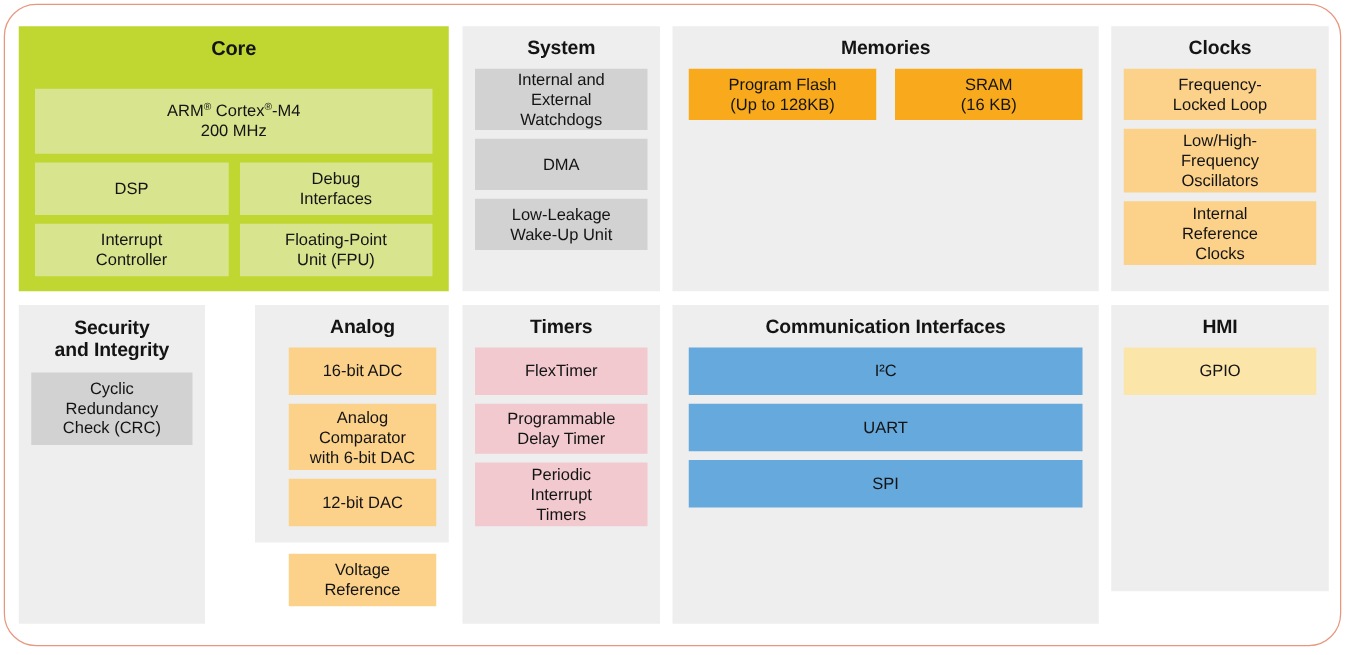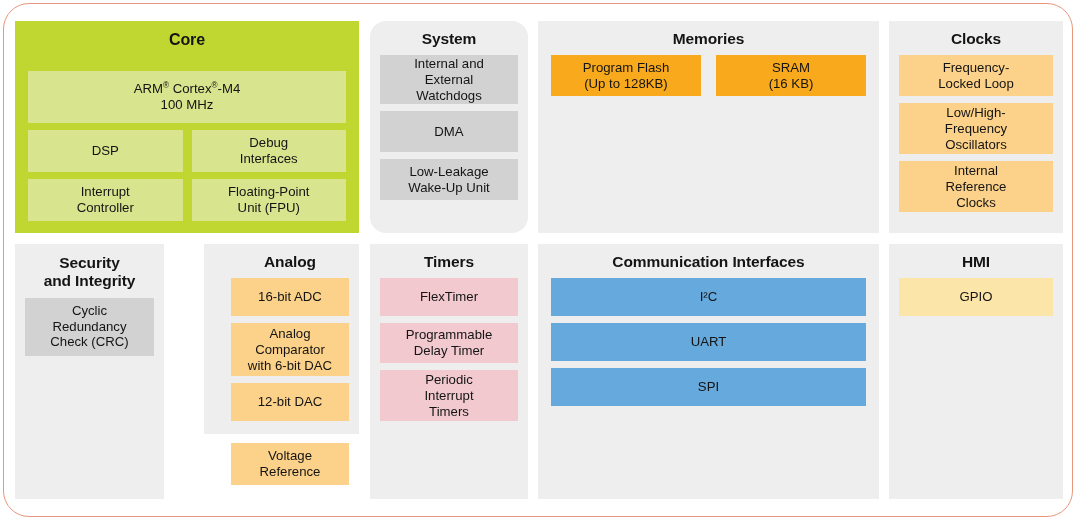--- a/index.html
+++ b/index.html
@@ -98,21 +98,21 @@
 
 <div id="diagram-frame">
   <div id="grid">
 
     <div class="panel core-panel" style="left:0px; top:0px; width:344px; height:212px;">
       <div class="panel-title">Core</div>
       <div class="blocks">
         <div class="block c-core-inner" style="height:52px; margin-bottom:7px;">
           <span>
             <span>ARM</span><sup>®</sup><span> Cortex</span><sup>®</sup><span>-M4</span><br>
-            <span>100 MHz</span>
+            <span>200 MHz</span>
           </span>
         </div>
         <div class="core-row">
           <div class="block c-core-inner" style="height:42px;">
             <span style="white-space:pre-line;">DSP</span>
           </div>
           <div class="block c-core-inner" style="height:42px;">
             <span style="white-space:pre-line;">Debug
 Interfaces</span>
           </div>
@@ -123,21 +123,21 @@
 Controller</span>
           </div>
           <div class="block c-core-inner" style="height:42px;">
             <span style="white-space:pre-line;">Floating-Point
 Unit (FPU)</span>
           </div>
         </div>
       </div>
     </div>
 
-    <div class="panel" style="left:355px; top:0px; width:158px; height:212px;border-radius:16px;">
+    <div class="panel" style="left:355px; top:0px; width:158px; height:212px;">
       <div class="panel-title">System</div>
       <div class="blocks">
         <div class="block c-grey" style="height:49px;">
           <span style="white-space:pre-line;">Internal and
 External
 Watchdogs</span>
         </div>
         <div class="block c-grey" style="height:41px;">
           <span style="white-space:pre-line;">DMA</span>
         </div>
@@ -241,21 +241,21 @@
         </div>
         <div class="block c-blue" style="height:38px;">
           <span>UART</span>
         </div>
         <div class="block c-blue" style="height:38px;">
           <span>SPI</span>
         </div>
       </div>
     </div>
 
-    <div class="panel" style="left:874px; top:223px; width:174px; height:255px;">
+    <div class="panel" style="left:874px; top:223px; width:174px; height:229px;">
       <div class="panel-title">HMI</div>
       <div class="blocks">
         <div class="block c-paleyellow" style="height:38px;">
           <span>GPIO</span>
         </div>
       </div>
     </div>
 
   </div>
 </div>

